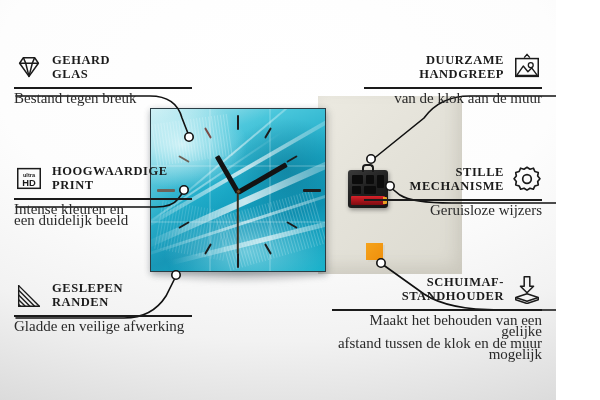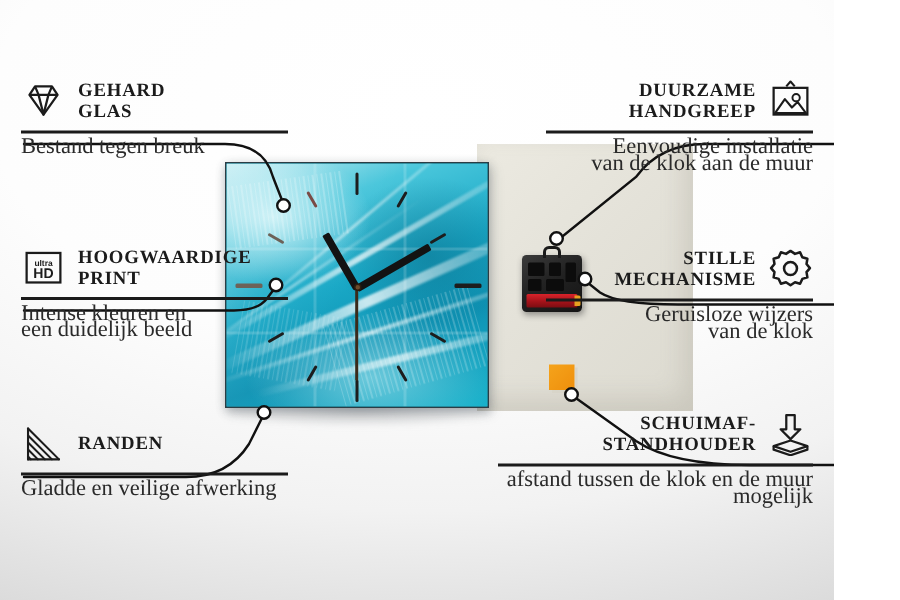--- a/index.html
+++ b/index.html
@@ -310,20 +310,21 @@
           <line x1="5" y1="6" x2="27" y2="28"></line>
           <line x1="5" y1="11" x2="22" y2="28"></line>
           <line x1="5" y1="16" x2="17" y2="28"></line>
           <line x1="5" y1="21" x2="12" y2="28"></line>
           <line x1="5" y1="26" x2="7" y2="28"></line>
           <line x1="5" y1="6" x2="5" y2="28"></line>
           <line x1="5" y1="28" x2="27" y2="28"></line>
         </g>
       </svg>
       <div class="co-title">
+        <div>GESLEPEN</div>
         <div>RANDEN</div>
       </div>
     </div>
     <div class="co-rule"></div>
     <div class="co-desc">
       <div>Gladde en veilige afwerking</div>
     </div>
   </div>
 
   <div class="callout right" style="top:50px;">
@@ -334,58 +335,57 @@
         <circle cx="20" cy="14" r="2.6" fill="none" stroke="#1b1b1b" stroke-width="1.4"></circle>
         <path d="M5 25 L12 15 L17 21 L21 17 L27 25 Z" fill="none" stroke="#1b1b1b" stroke-width="1.5" stroke-linejoin="round"></path>
       </svg>
       <div class="co-title">
         <div>DUURZAME</div>
         <div>HANDGREEP</div>
       </div>
     </div>
     <div class="co-rule"></div>
     <div class="co-desc">
-      <div>Eenvoudige installatie</div>
       <div>van de klok aan de muur</div>
     </div>
   </div>
 
   <div class="callout right" style="top:162px;">
     <div class="co-head">
       <svg class="co-icon" viewBox="0 0 32 32">
         <g fill="none" stroke="#1b1b1b" stroke-width="1.8" stroke-linejoin="round">
           <path d="M16 3.5 l3.2 2.1 3.6 -1.1 1.6 3.5 3.6 1.1 -0.6 3.7 2.4 2.9 -2.4 2.9 0.6 3.7 -3.6 1.1 -1.6 3.5 -3.6 -1.1 -3.2 2.1 -3.2 -2.1 -3.6 1.1 -1.6 -3.5 -3.6 -1.1 0.6 -3.7 -2.4 -2.9 2.4 -2.9 -0.6 -3.7 3.6 -1.1 1.6 -3.5 3.6 1.1 Z"></path>
           <circle cx="16" cy="16" r="4.6"></circle>
         </g>
       </svg>
       <div class="co-title">
         <div>STILLE</div>
         <div>MECHANISME</div>
       </div>
     </div>
     <div class="co-rule"></div>
     <div class="co-desc">
       <div>Geruisloze wijzers</div>
-      <div>van de klok</div>
     </div>
   </div>
 
   <div class="callout right" style="top:272px; width:210px;">
     <div class="co-head">
       <svg class="co-icon" viewBox="0 0 32 32">
         <g fill="none" stroke="#1b1b1b" stroke-width="1.6" stroke-linejoin="round">
           <path d="M13 3 L19 3 L19 13 L23 13 L16 20 L9 13 L13 13 Z"></path>
           <path d="M16 21 L28 25 L16 29 L4 25 Z"></path>
           <path d="M4 25 L4 27.5 L16 31.5 L28 27.5 L28 25"></path>
         </g>
       </svg>
       <div class="co-title">
         <div>SCHUIMAF-</div>
         <div>STANDHOUDER</div>
       </div>
     </div>
     <div class="co-rule"></div>
     <div class="co-desc">
+      <div>Maakt het behouden van een gelijke</div>
       <div>afstand tussen de klok en de muur mogelijk</div>
     </div>
   </div>
 
 </div>
 
 </body></html>

